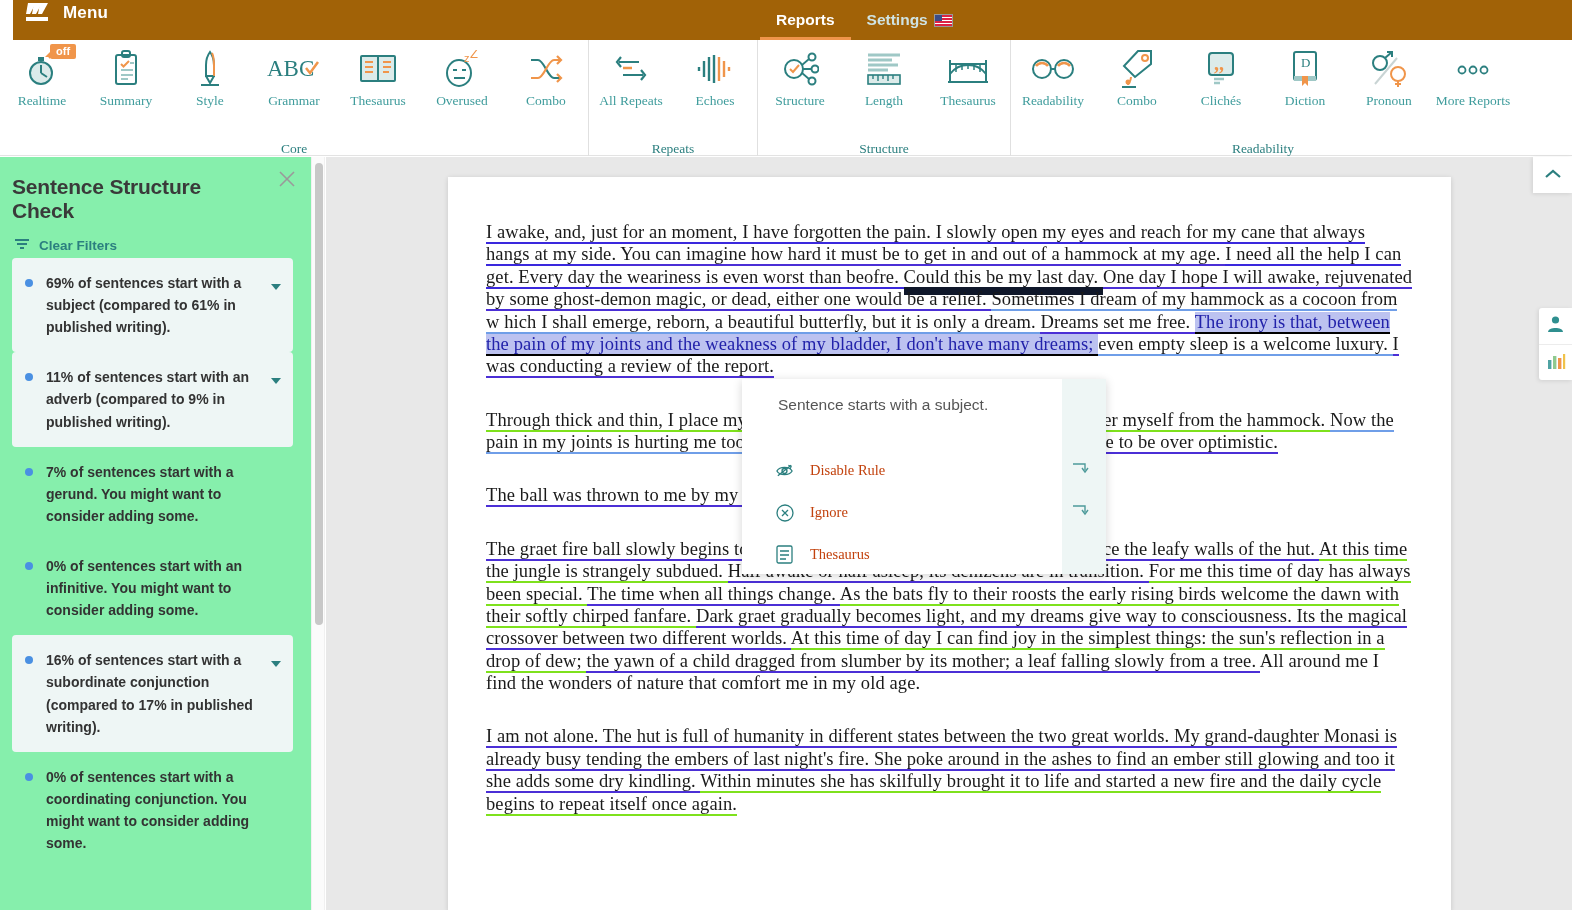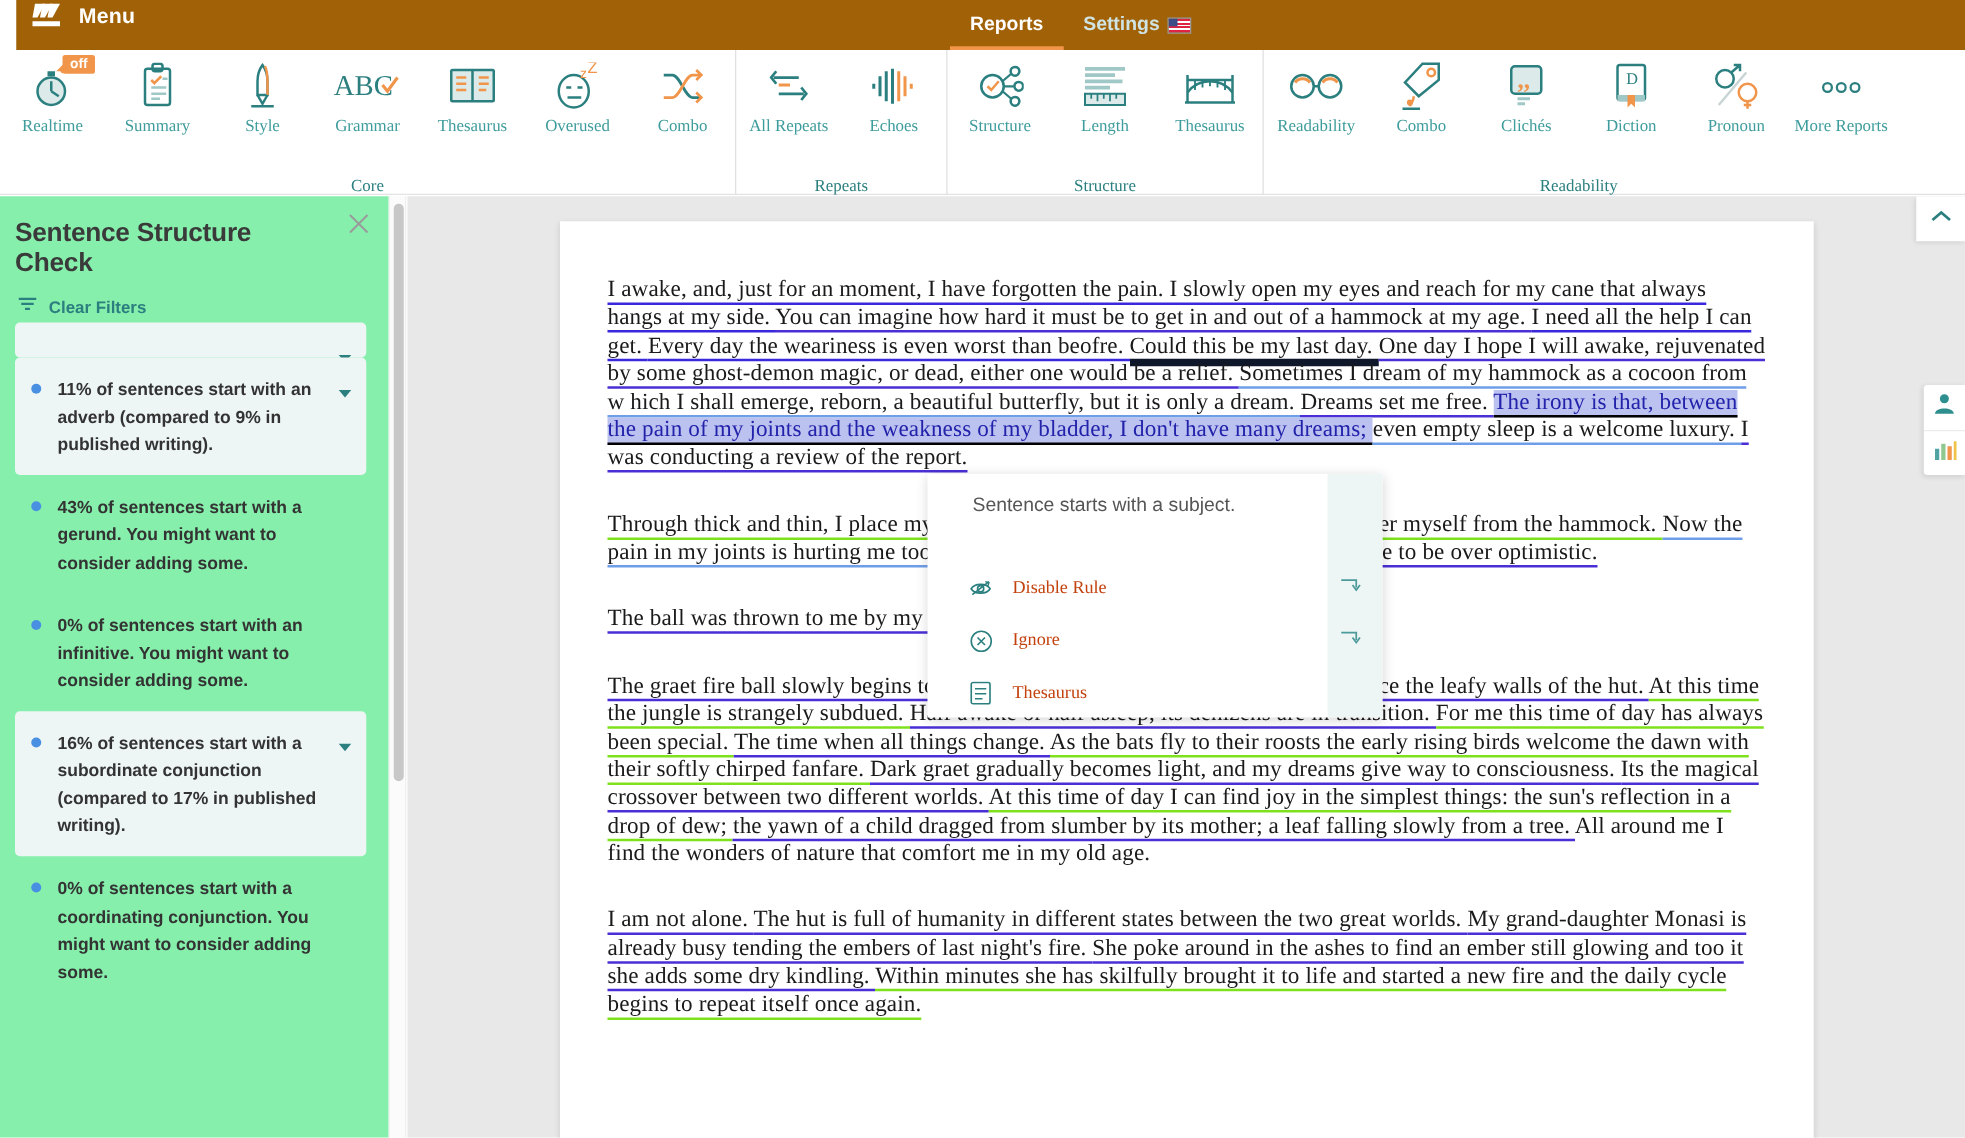--- a/index.html
+++ b/index.html
@@ -133,21 +133,21 @@
   #doc-text {
     font-family: "Liberation Serif", serif;
     font-size: 18.5px; line-height: 1.21; color: #1a1a1a;
     letter-spacing: .1px;
   }
   #doc-text p { margin: 0 0 31px 0; }
   .u-blue    { border-bottom: 2px solid #3a28dd; }
   .u-violet  { border-bottom: 2px solid #4b2fd6; }
   .u-ltblue  { border-bottom: 2px solid #6f9ee8; }
   .u-green   { border-bottom: 2px solid #7ee11c; }
-  .u-maroon  { border-bottom: 6px solid #0f172a; }
+  .u-maroon  { border-bottom: 8px solid #0f172a; }
   .sel-hl    { background: #bcc2f0; color: #2222aa; border-bottom: 2px solid #000000; }
 
   
   #popup {
     position: absolute; left: 742px; top: 379px; width: 364px; height: 195px;
     background: #ffffff; box-shadow: 0 2px 9px rgba(0,0,0,.17);
     display: flex; overflow: hidden;
   }
   #popup-left { width: 320px; position: relative; }
   #popup-right { flex: 1; background: #eef6f5; position: relative; }
@@ -451,33 +451,37 @@
   <div id="clear-filters-row">
     <span>
       <svg width="16" height="12" viewBox="0 0 16 12">
         <path d="M1 2 h14 M3 6 h10 M6 10 h4" stroke="#2b7f7f" stroke-width="1.8"></path>
       </svg>
     </span>
     <span id="clear-filters-label">Clear Filters</span>
   </div>
   <div id="hint-list">
       <div class="hint-card shaded">
+        <div class="hint-row">
+          <span class="bullet"></span>
+          <span class="hint-text">69% of sentences start with a subject (compared to 61% in published writing).</span>
+        </div>
         <span class="hint-caret"></span>
       </div>
       <div class="hint-card shaded">
         <div class="hint-row">
           <span class="bullet"></span>
           <span class="hint-text">11% of sentences start with an adverb (compared to 9% in published writing).</span>
         </div>
         <span class="hint-caret"></span>
       </div>
       <div class="hint-card">
         <div class="hint-row">
           <span class="bullet"></span>
-          <span class="hint-text">43% of sentences start with a gerund. You might want to consider adding some.</span>
+          <span class="hint-text">7% of sentences start with a gerund. You might want to consider adding some.</span>
         </div>
       </div>
       <div class="hint-card">
         <div class="hint-row">
           <span class="bullet"></span>
           <span class="hint-text">0% of sentences start with an infinitive. You might want to consider adding some.</span>
         </div>
       </div>
       <div class="hint-card shaded">
         <div class="hint-row">

